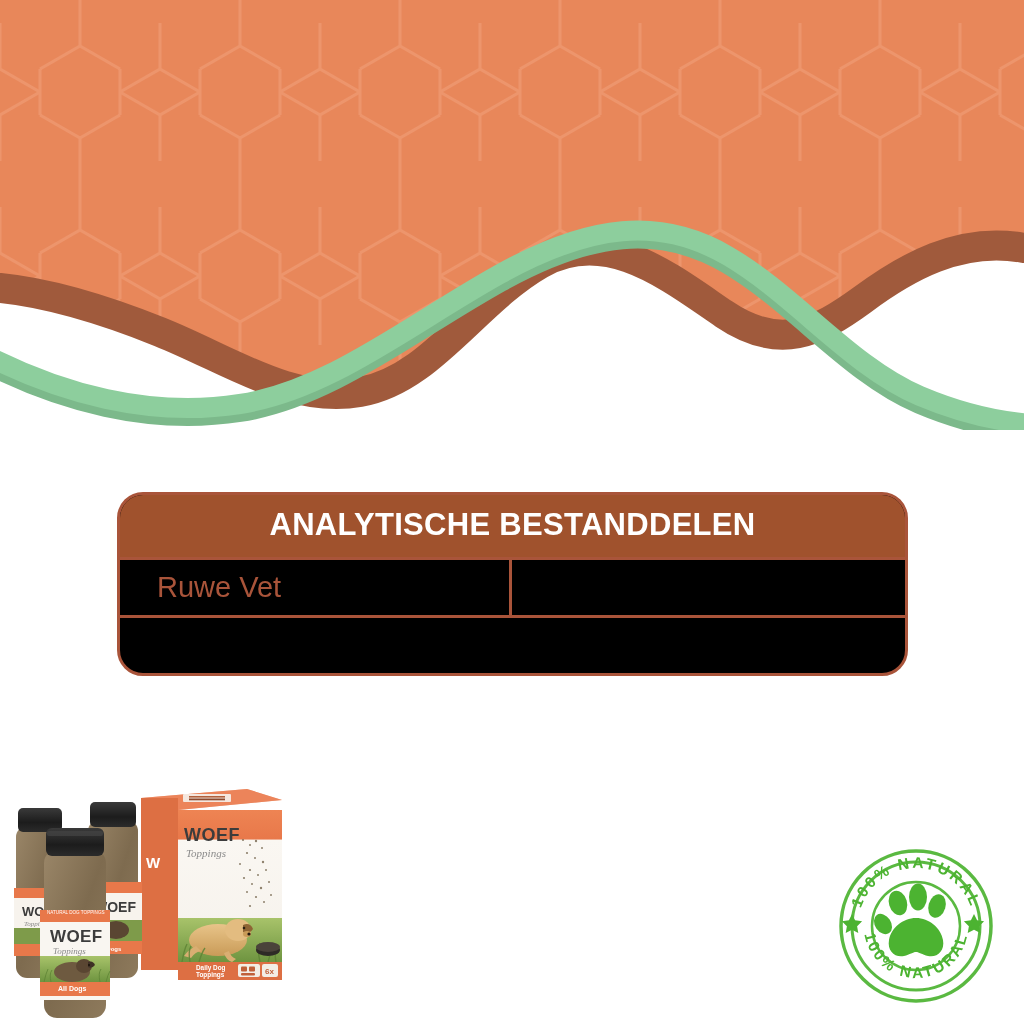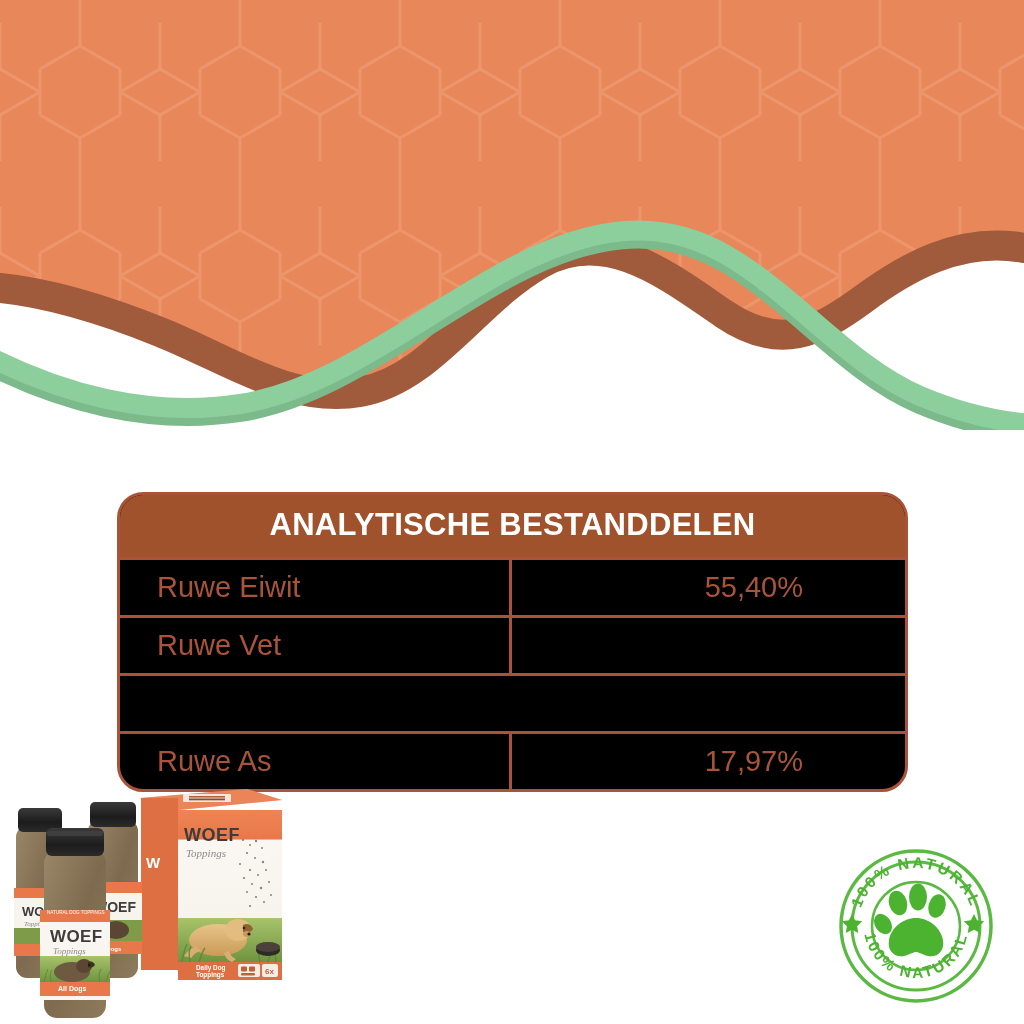--- a/index.html
+++ b/index.html
@@ -171,31 +171,23 @@
              C796,296 850,366 920,396
              C965,415 1000,422 1034,424" fill="none" stroke="#8DCE9D" stroke-width="20" stroke-linecap="round"></path>
   </svg>
 
 </div>
 
 <div id="spec-table">
   <div id="spec-header">ANALYTISCHE BESTANDDELEN</div>
 
   <div class="spec-row">
-    <div class="spec-label">Ruwe Eiwit</div>
-    <div class="spec-value">55,40%</div>
-  </div>
-  <div class="spec-row">
     <div class="spec-label">Ruwe Vet</div>
   </div>
   <div class="spec-row">
-  </div>
-  <div class="spec-row">
-    <div class="spec-label">Ruwe As</div>
-    <div class="spec-value">17,97%</div>
   </div>
 </div>
 
 <svg id="product-photo" viewBox="0 0 300 246">
   <defs>
     <linearGradient id="granule" x1="0" y1="0" x2="1" y2="1">
       <stop offset="0%" stop-color="#9A8668"></stop>
       <stop offset="50%" stop-color="#7E6B4F"></stop>
       <stop offset="100%" stop-color="#8E7A5C"></stop>
     </linearGradient>

